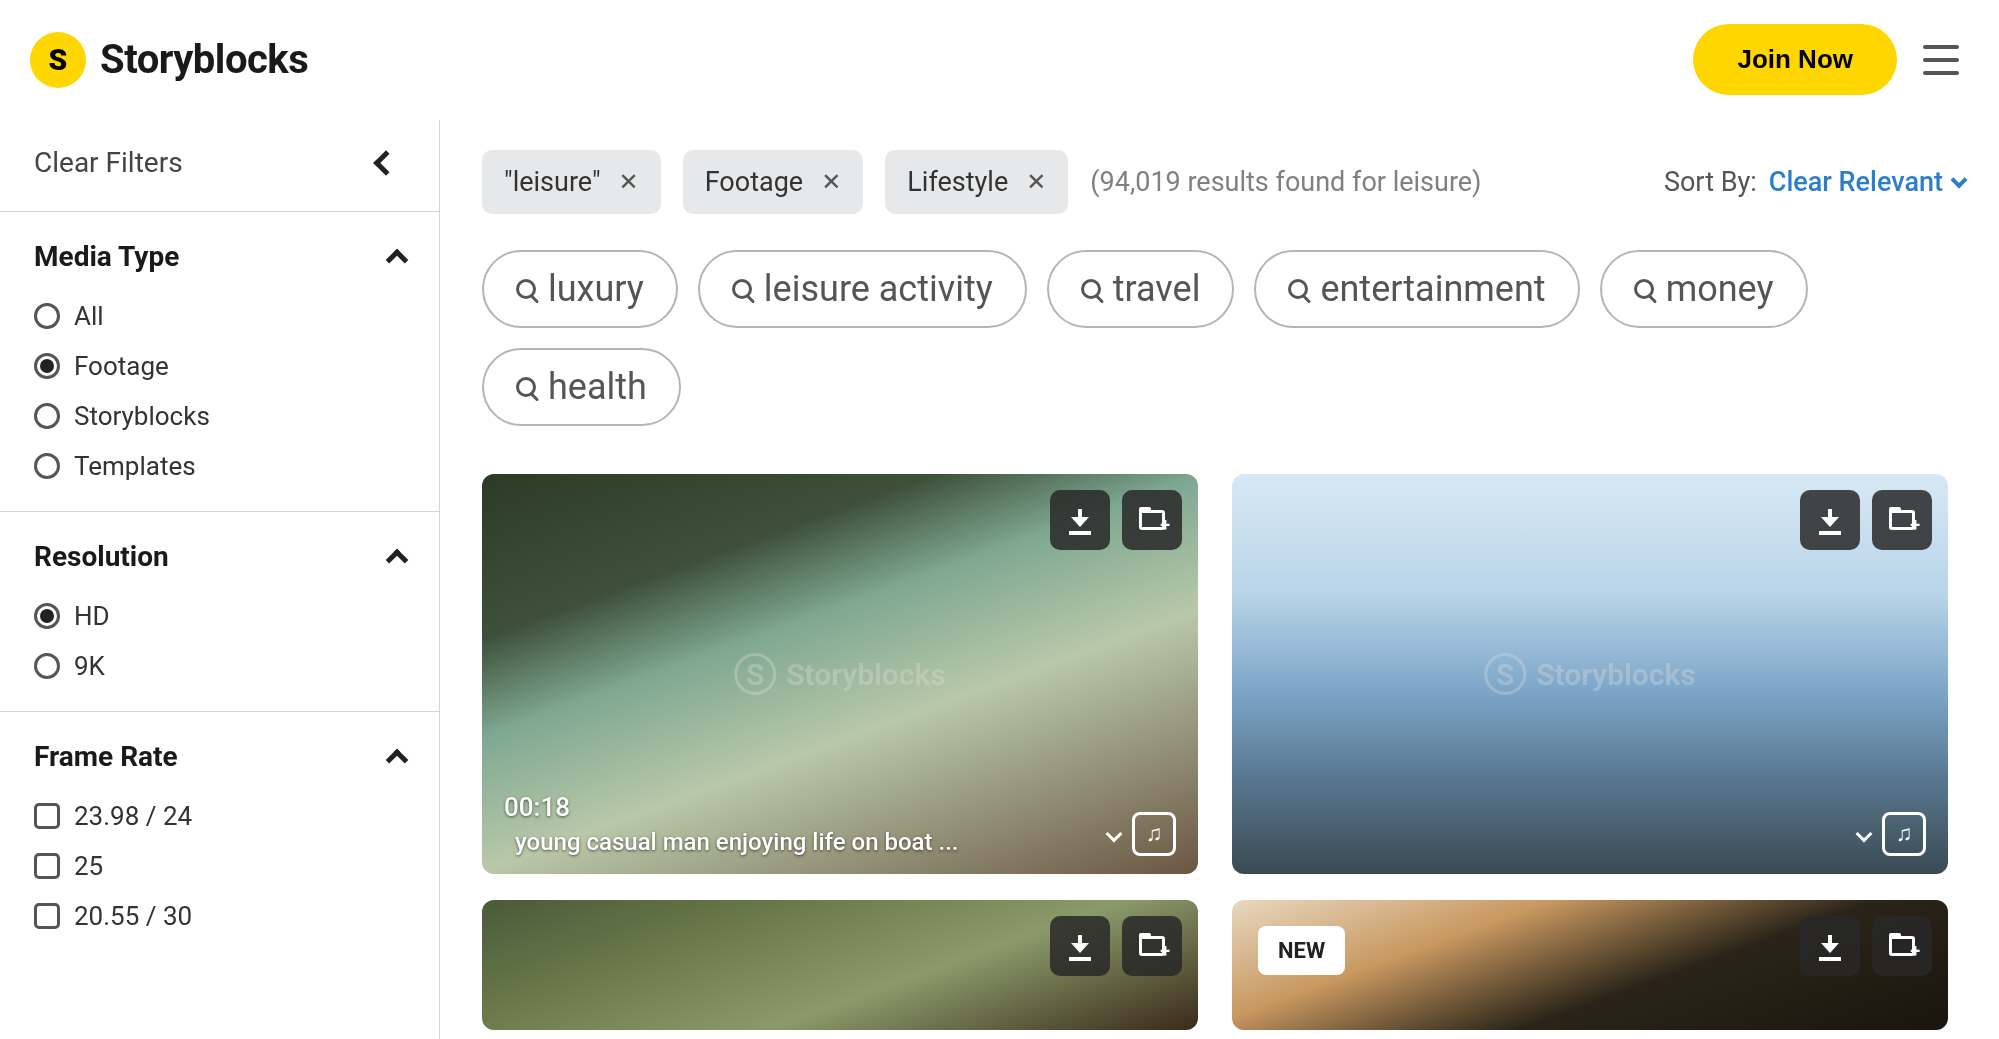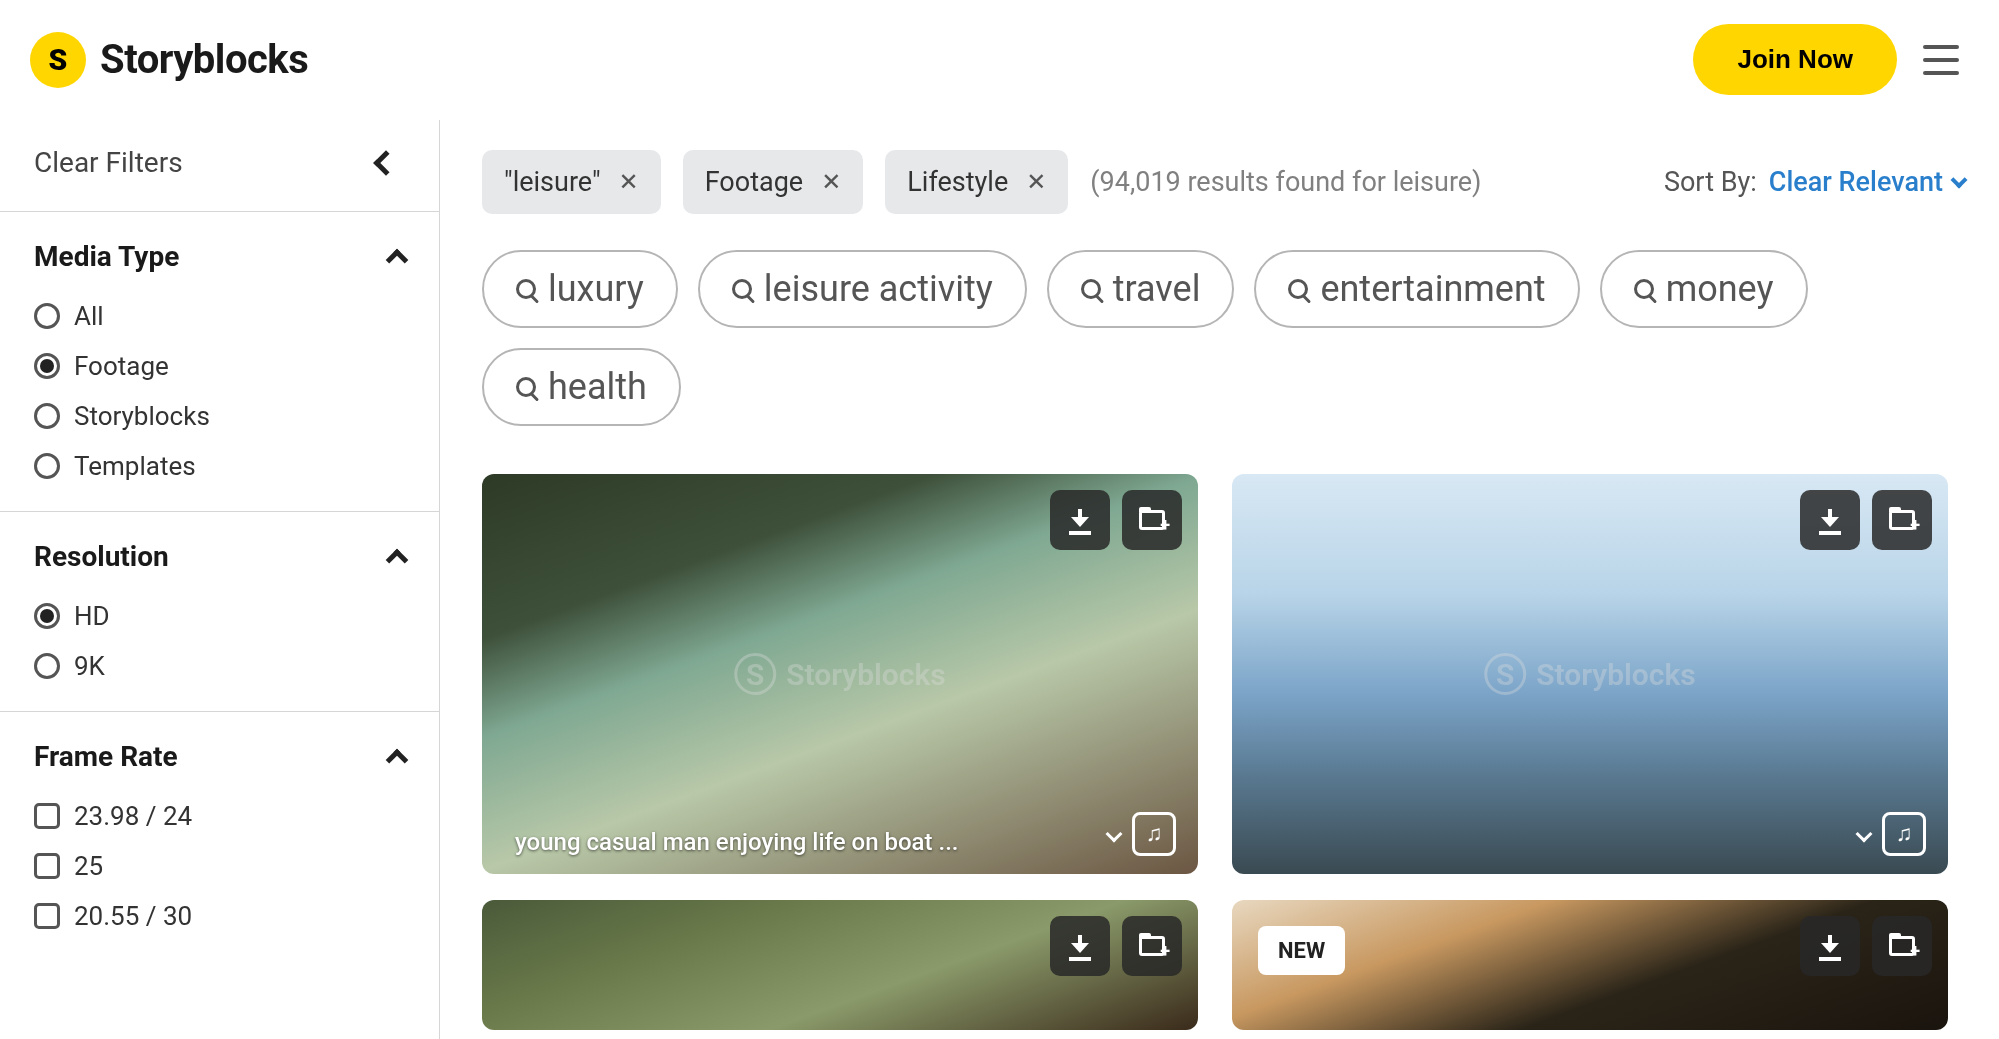--- a/index.html
+++ b/index.html
@@ -233,20 +233,21 @@
               <span class="dl-ico">
                 <span class="dl-bar"></span>
               </span>
             </div>
           <div class="action-btn">
               <span class="folder-ico"></span>
             </div>
         </div>
         <div class="card-bottom">
           <div class="card-info">
+            <div class="card-time">00:18</div>
             <div class="card-title">young casual man enjoying life on boat ...</div>
           </div>
           <div class="card-bottom-right">
             <span class="expand-chev"></span>
             <span class="music-btn">
                 <span>♫</span>
               </span>
           </div>
         </div>
       </div>

